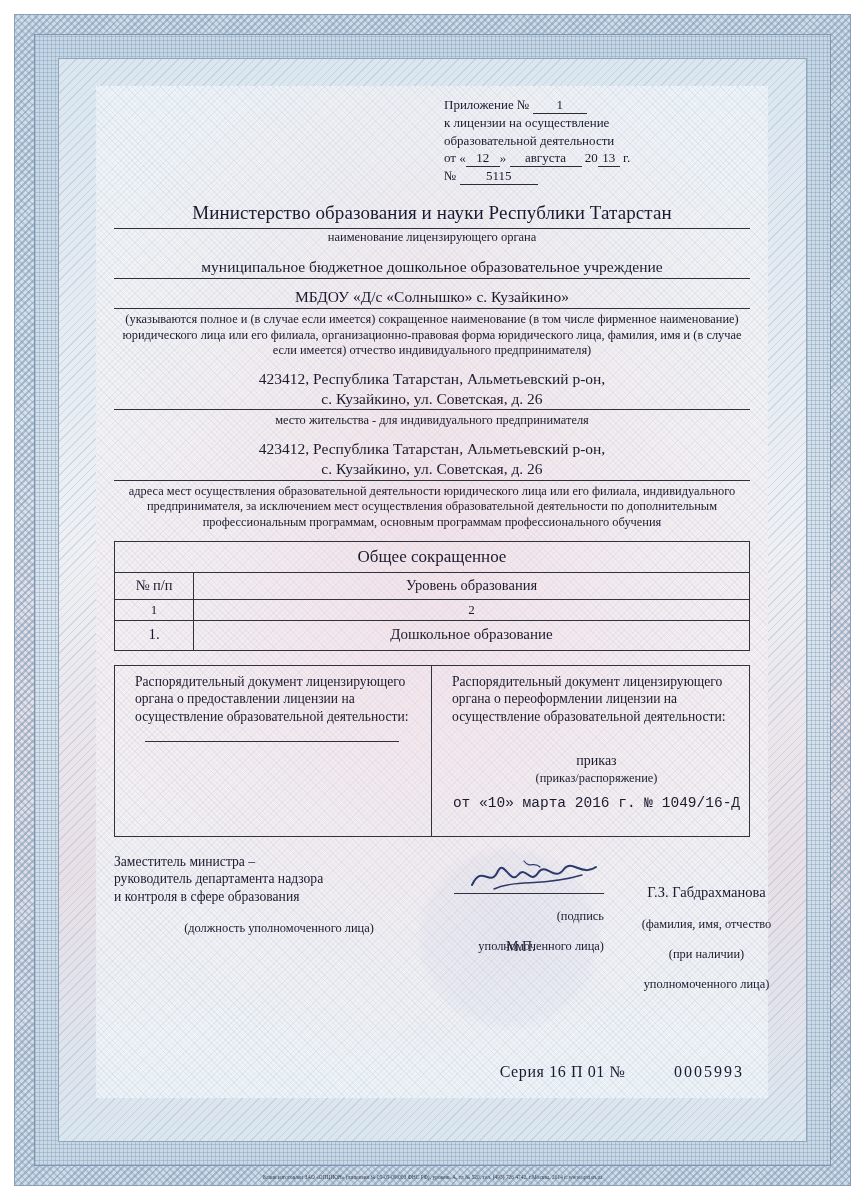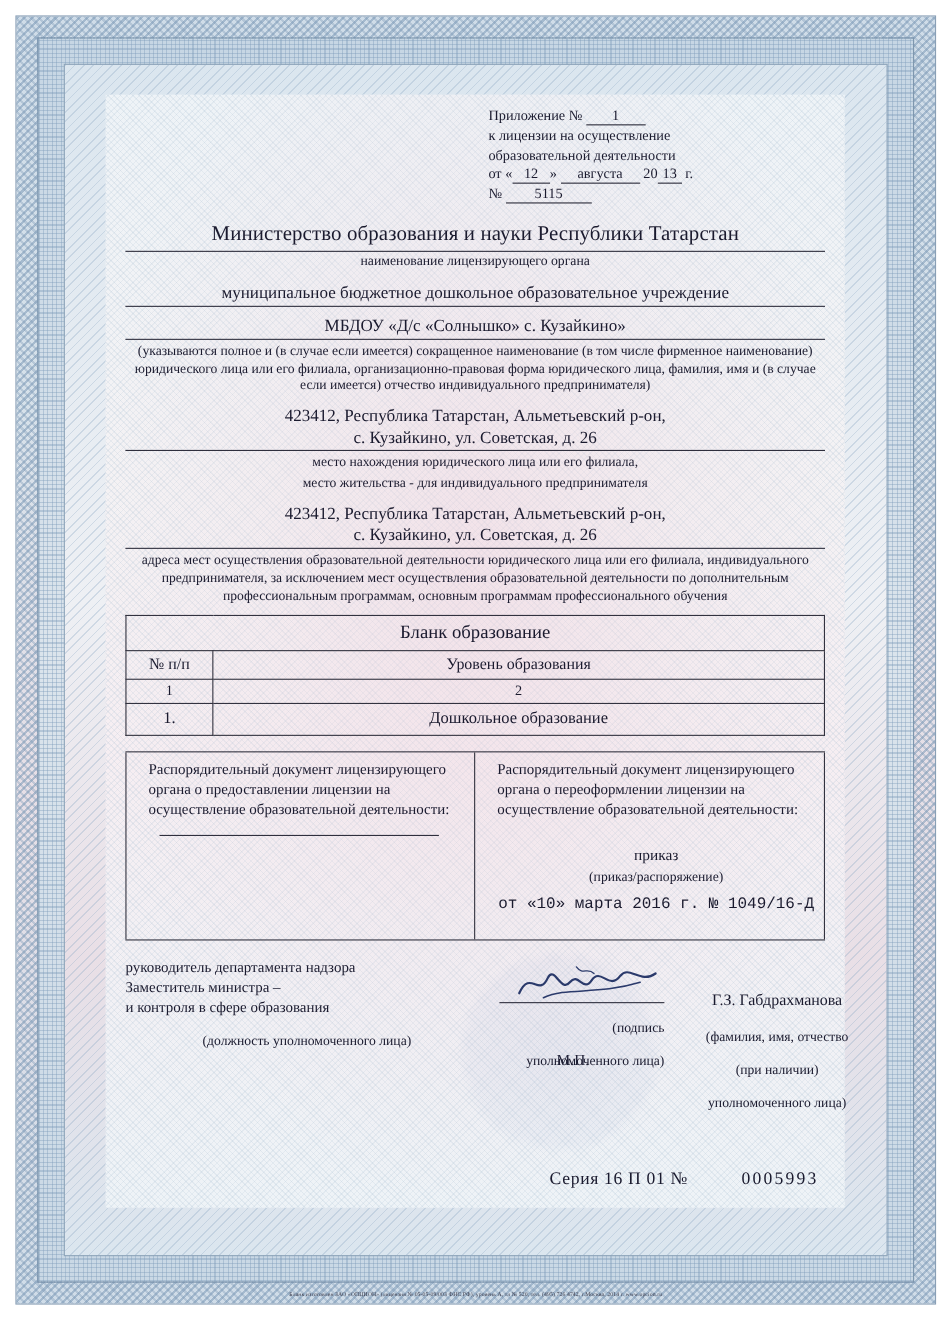--- a/index.html
+++ b/index.html
@@ -281,31 +281,30 @@
 
       <div class="field org-title mt16">Министерство образования и науки Республики Татарстан</div>
       <div class="caption">наименование лицензирующего органа</div>
 
       <div class="field big155 mt12">муниципальное бюджетное дошкольное образовательное учреждение</div>
       <div class="field big155 mt8">МБДОУ «Д/с «Солнышко» с. Кузайкино»</div>
       <div class="note">(указываются полное и (в случае если имеется) сокращенное наименование (в том числе фирменное наименование) юридического лица или его филиала, организационно-правовая форма юридического лица, фамилия, имя и (в случае если имеется) отчество индивидуального предпринимателя)</div>
 
       <div class="center big155 mt10">423412, Республика Татарстан, Альметьевский р-он,</div>
       <div class="field big155">с. Кузайкино, ул. Советская, д. 26</div>
-      <div class="note">место нахождения юридического лица или его филиала,</div>
       <div class="note">место жительства - для индивидуального предпринимателя</div>
 
       <div class="center big155 mt10">423412, Республика Татарстан, Альметьевский р-он,</div>
       <div class="field big155">с. Кузайкино, ул. Советская, д. 26</div>
       <div class="note">адреса мест осуществления образовательной деятельности юридического лица или его филиала, индивидуального предпринимателя, за исключением мест осуществления образовательной деятельности по дополнительным профессиональным программам, основным программам профессионального обучения</div>
 
       <table class="edu">
         <tbody>
           <tr>
-            <td class="edu-title" colspan="2">Бланк образование</td>
+            <td class="edu-title" colspan="2">Общее сокращенное</td>
           </tr>
           <tr>
             <td class="col-num edu-head">№ п/п</td>
             <td class="edu-head">Уровень образования</td>
           </tr>
           <tr>
             <td class="edu-idx">1</td>
             <td class="edu-idx">2</td>
           </tr>
           <tr>
@@ -325,22 +324,22 @@
           <div class="order-word">приказ</div>
           <div class="small-c">(приказ/распоряжение)</div>
           <div class="order-date">от «10» марта 2016 г. № 1049/16-Д</div>
         </div>
       </div>
 
       <div class="sig-area">
         <div class="stamp-ghost"></div>
 
         <div class="sig-left">
+          <div>Заместитель министра –</div>
           <div>руководитель департамента надзора</div>
-          <div>Заместитель министра –</div>
           <div>и контроля в сфере образования</div>
           <div class="sig-capt center">(должность уполномоченного лица)</div>
         </div>
 
         <svg class="scribble" viewBox="0 0 140 40">
           <path d="M8 30 C 18 8, 26 34, 34 16 C 40 4, 46 30, 54 20 C 62 10, 66 30, 74 18 C 82 6, 90 28, 100 14 C 108 4, 118 22, 132 12" fill="none" stroke="#2b3a6b" stroke-width="2" stroke-linecap="round"></path>
           <path d="M30 34 C 52 24, 78 32, 118 20" fill="none" stroke="#2b3a6b" stroke-width="1.4" stroke-linecap="round"></path>
           <path d="M60 6 C 66 14, 70 6, 76 12" fill="none" stroke="#2b3a6b" stroke-width="1.2" stroke-linecap="round"></path>
         </svg>
 

